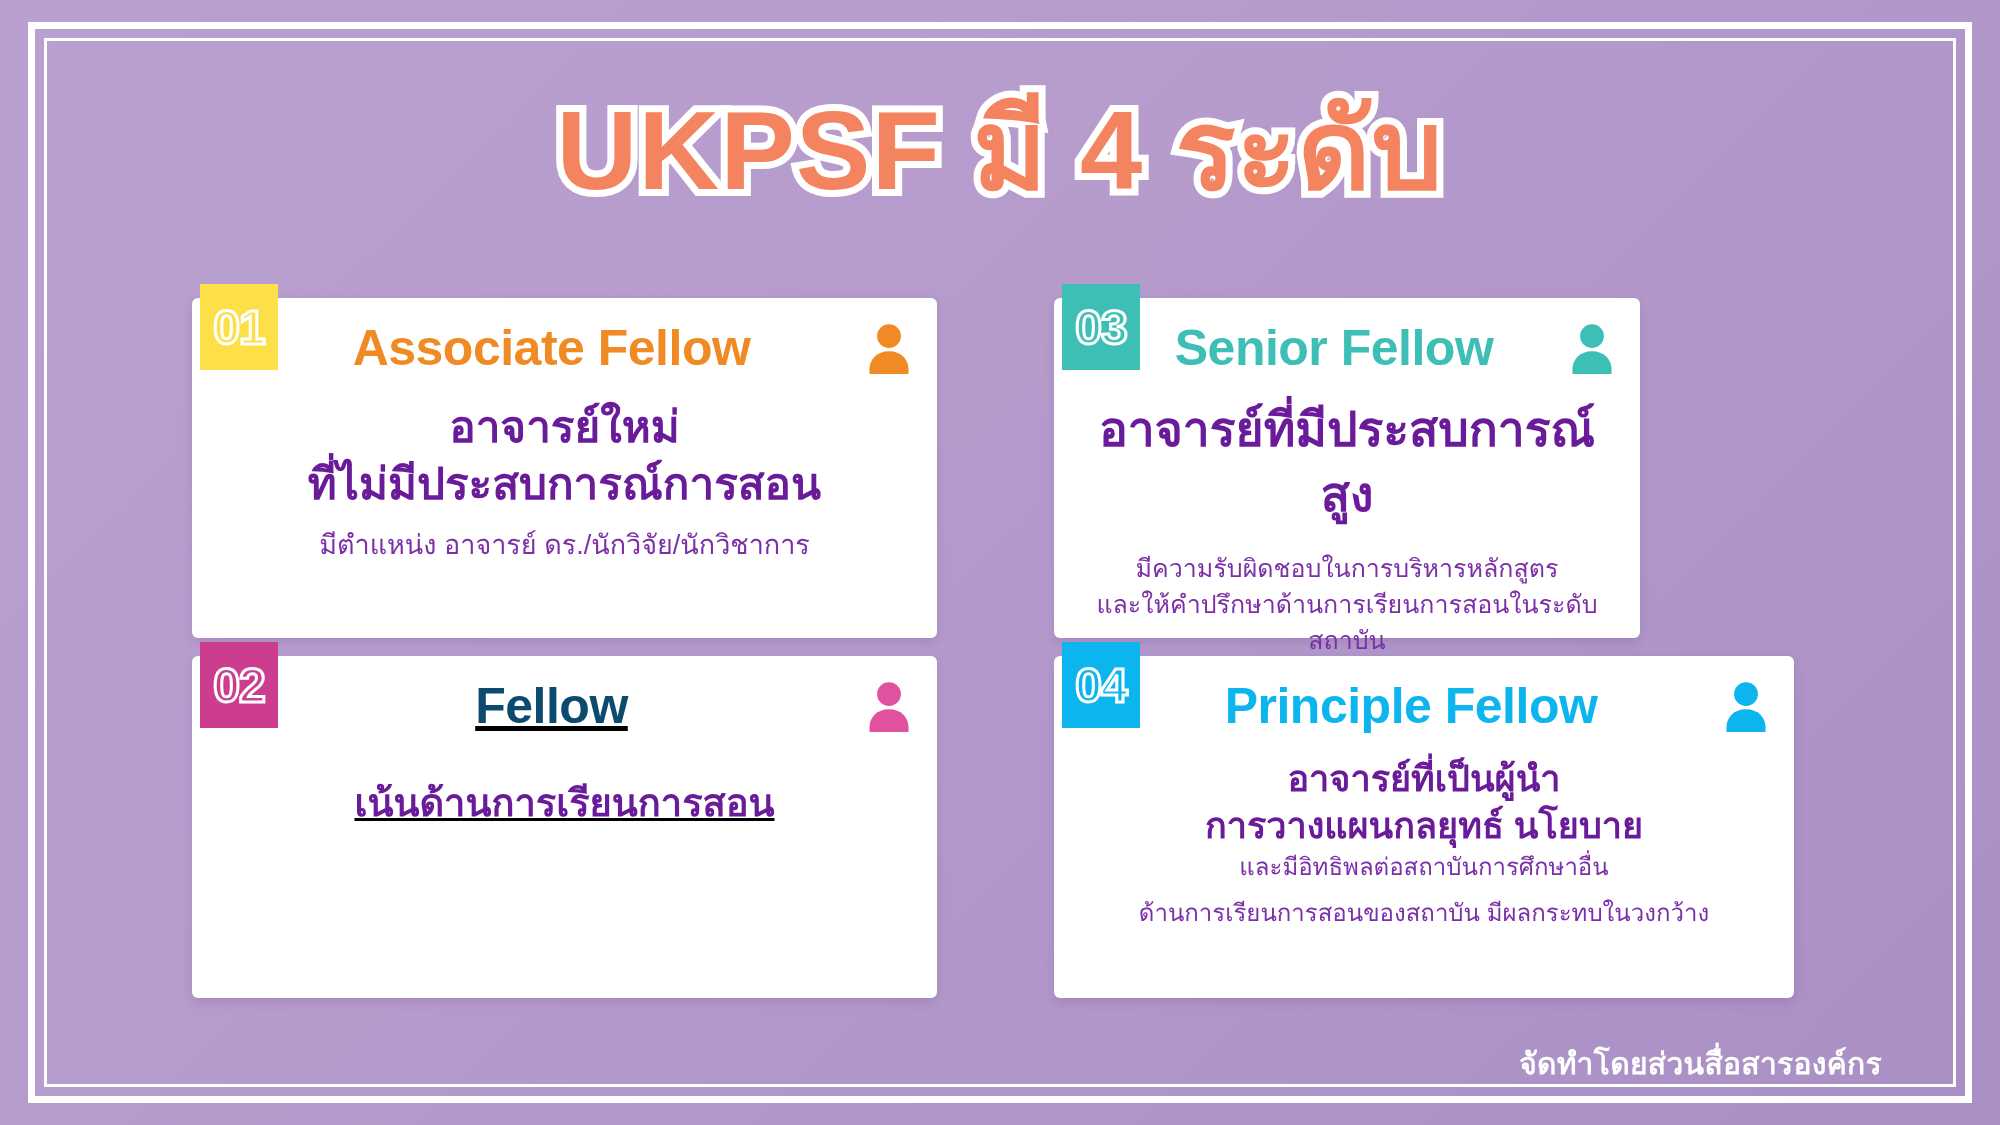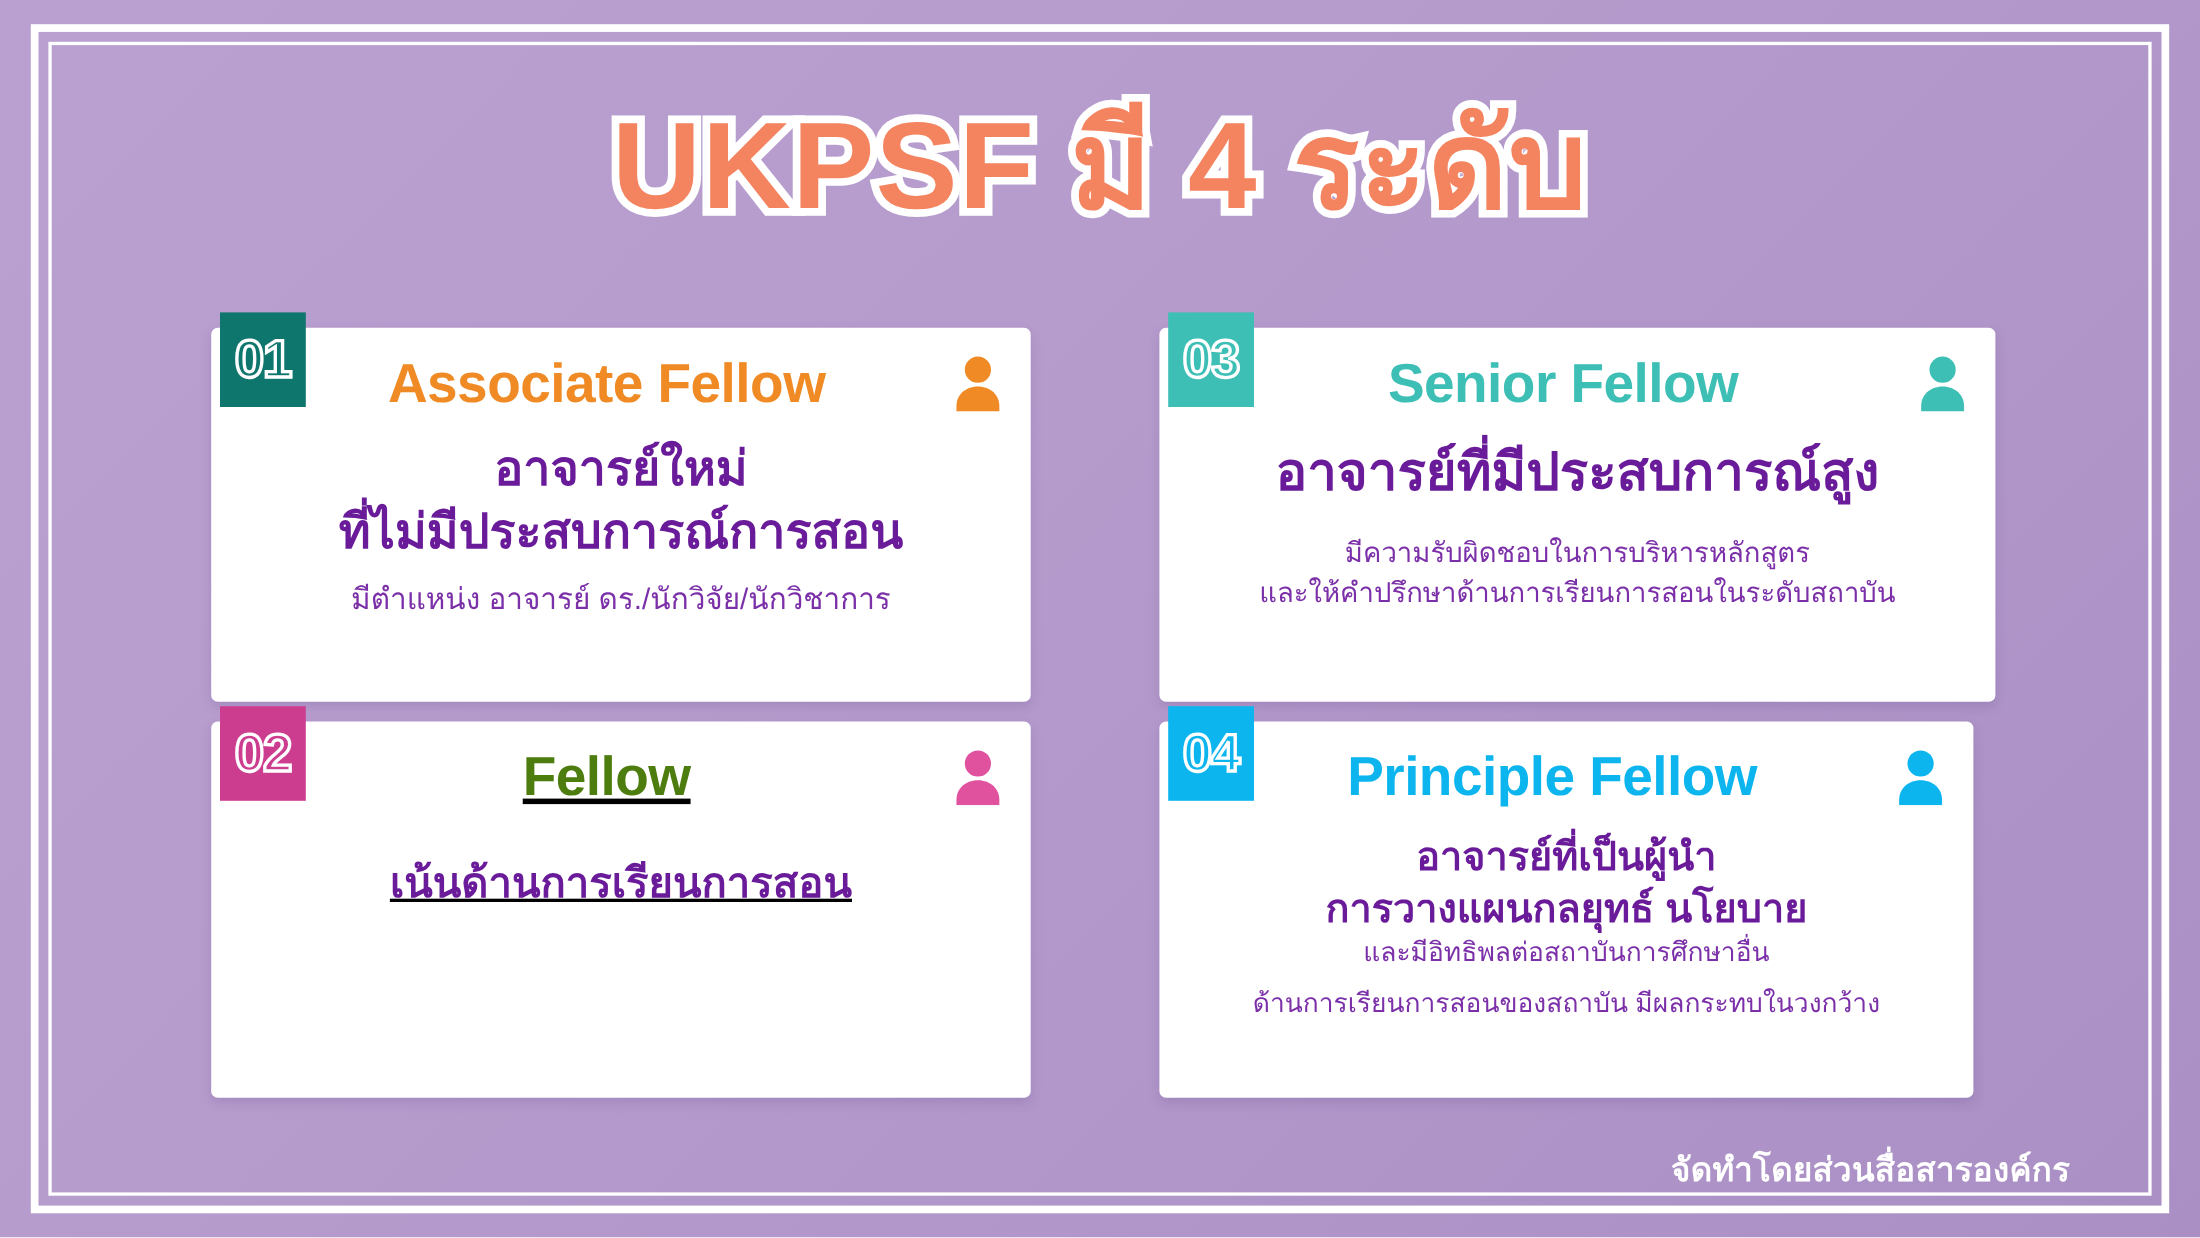--- a/index.html
+++ b/index.html
@@ -47,21 +47,21 @@
     width:1616px; height:700px;
   }
   .card {
     position:absolute;
     background:#ffffff;
     border-radius:6px;
     box-shadow:0 4px 10px rgba(90,60,130,.18);
   }
   .card.c1 { left:0;    top:0;   width:745px; height:340px; }
   .card.c2 { left:0;    top:358px; width:745px; height:342px;text-decoration:underline; }
-  .card.c3 { left:862px; top:0;   width:760px; height:340px; }
+  .card.c3 { left:862px; top:0;   width:586px; height:340px; }
   .card.c4 { left:862px; top:358px; width:740px; height:342px; }
 
   
   .badge {
     position:absolute;
     left:8px; top:-14px;
     width:78px; height:86px;
     display:flex; align-items:center; justify-content:center;
     font-size:48px; font-weight:bold;
     color:transparent;
@@ -125,39 +125,39 @@
   <div class="frame-outer"></div>
   <div class="frame-inner"></div>
 
   <div class="title-wrap">
     <span class="title">UKPSF มี 4 ระดับ</span>
   </div>
 
   <div class="grid">
 
     <div class="card c1">
-      <div class="badge" style="background: #0f766e;">01</div>
+      <div class="badge" style="background: #fde047;">01</div>
       <div class="card-head">
         <div class="eng-title" style="color: rgb(240, 138, 36);">Associate Fellow</div>
         <svg class="person-icon" viewBox="0 0 40 48" style="fill: rgb(240, 138, 36);">
           <circle cx="20" cy="13" r="11"></circle>
           <path d="M20 27c-11 0-18 7.5-18 16.5 0 2 0 4.5 0 4.5h36s0-2.5 0-4.5C38 34.5 31 27 20 27z"></path>
         </svg>
       </div>
       <div class="card-body">
         <div class="lead">อาจารย์ใหม่</div>
         <div class="lead">ที่ไม่มีประสบการณ์การสอน</div>
         <div class="sub">มีตำแหน่ง อาจารย์ ดร./นักวิจัย/นักวิชาการ</div>
       </div>
     </div>
 
     <div class="card c2">
       <div class="badge" style="background: rgb(204, 61, 143);">02</div>
       <div class="card-head">
-        <div class="eng-title" style="color: #4d7c0f;">Fellow</div>
+        <div class="eng-title" style="color: #0c4a6e;">Fellow</div>
         <svg class="person-icon" viewBox="0 0 40 48" style="fill: rgb(224, 81, 158);">
           <circle cx="20" cy="13" r="11"></circle>
           <path d="M20 27c-11 0-18 7.5-18 16.5 0 2 0 4.5 0 4.5h36s0-2.5 0-4.5C38 34.5 31 27 20 27z"></path>
         </svg>
       </div>
       <div class="card-body">
         <div class="lead">เน้นด้านการเรียนการสอน</div>
       </div>
     </div>
 

